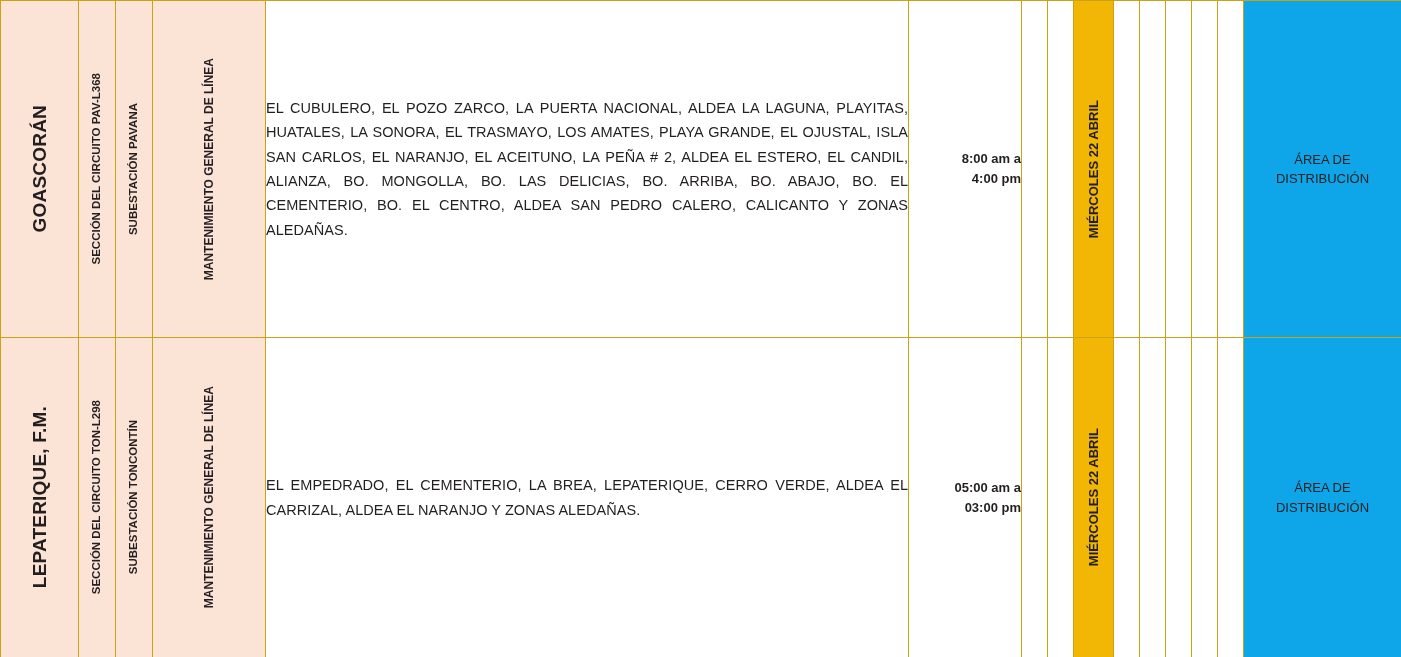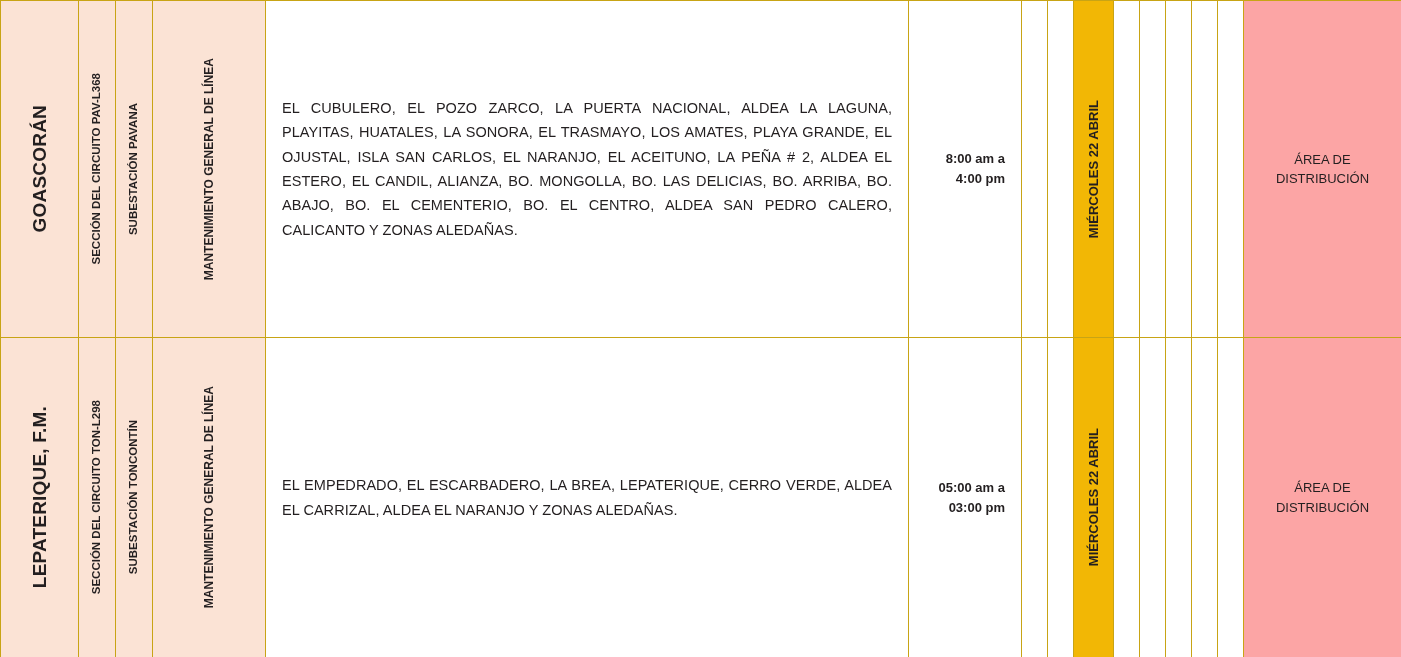--- a/index.html
+++ b/index.html
@@ -20,21 +20,21 @@
     background: #ffffff;
   }
   table.grid {
     border-collapse: collapse;
     table-layout: fixed;
     width: 1401px;
     height: 657px;
   }
   table.grid td {
     border: 1.5px solid #c8a415;
-    padding: 16px;
+    padding: 0;
     vertical-align: middle;
     box-sizing: border-box;
     margin-top: 30px;
   }
   
   col.c-city      { width: 78px; }
   col.c-circuit   { width: 37px; }
   col.c-substation{ width: 37px; }
   col.c-work      { width: 113px; }
   col.c-detail    { width: 643px; }
@@ -69,21 +69,21 @@
   }
   .cell-blank {
     background: #ffffff;
   }
   .cell-day {
     background: #f2b705;
     text-align: center;
     padding: 0;
   }
   .cell-area {
-    background: #fca5a5;
+    background: #0ea5e9;
     text-align: center;
   }
 
   .vert {
     writing-mode: vertical-rl;
     transform: rotate(180deg);
     white-space: nowrap;
     display: inline-block;
   }
   .city-text {
@@ -223,21 +223,21 @@
           <div class="inner-center">
             <span class="vert substation-text">SUBESTACIÓN TONCONTÍN</span>
           </div>
         </td>
         <td class="cell-work">
           <div class="inner-center">
             <span class="vert work-text">MANTENIMIENTO GENERAL DE LÍNEA</span>
           </div>
         </td>
         <td class="cell-detail">
-          <p class="detail-text">EL EMPEDRADO, EL ESCARBADERO, LA BREA,  LEPATERIQUE, CERRO VERDE, ALDEA EL CARRIZAL, ALDEA EL NARANJO Y ZONAS ALEDAÑAS.</p>
+          <p class="detail-text">EL EMPEDRADO, EL CEMENTERIO, LA BREA,  LEPATERIQUE, CERRO VERDE, ALDEA EL CARRIZAL, ALDEA EL NARANJO Y ZONAS ALEDAÑAS.</p>
         </td>
         <td class="cell-hours">
           <span class="hours-text">05:00 am a
 03:00 pm</span>
         </td>
         <td class="cell-blank"></td>
         <td class="cell-blank"></td>
         <td class="cell-day">
           <div class="inner-center">
             <span class="vert day-text">MIÉRCOLES 22 ABRIL</span>

